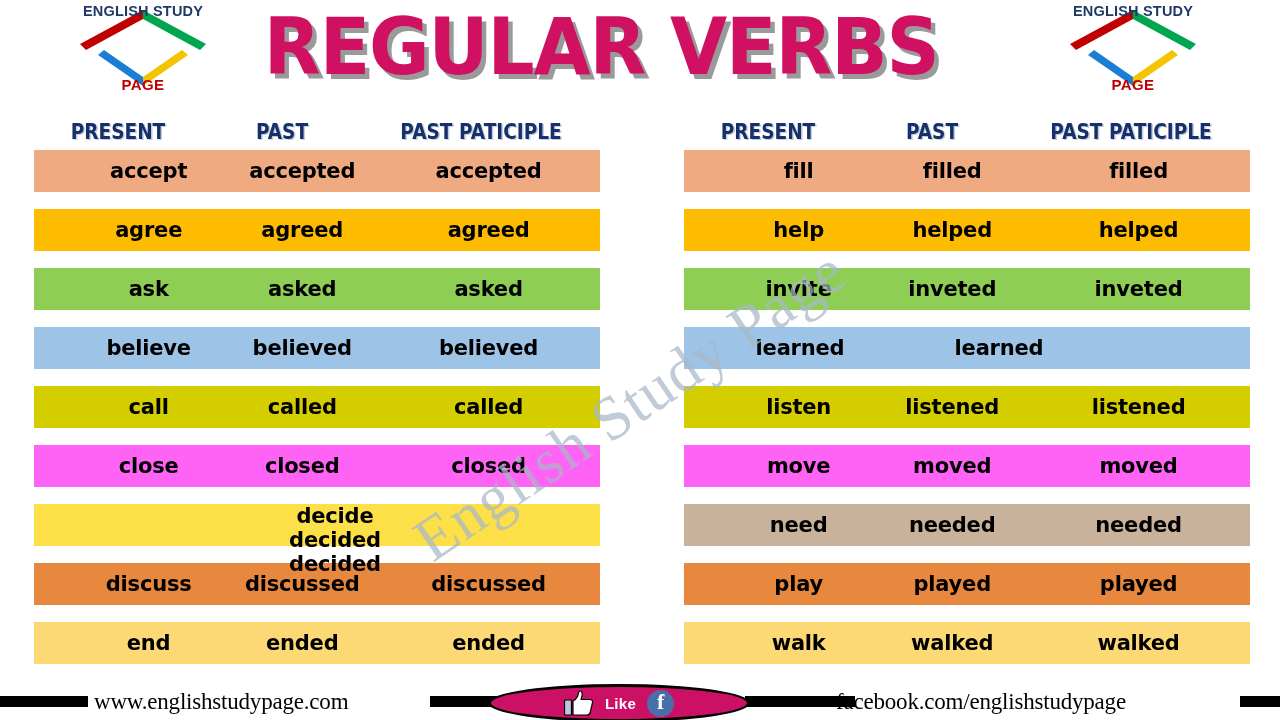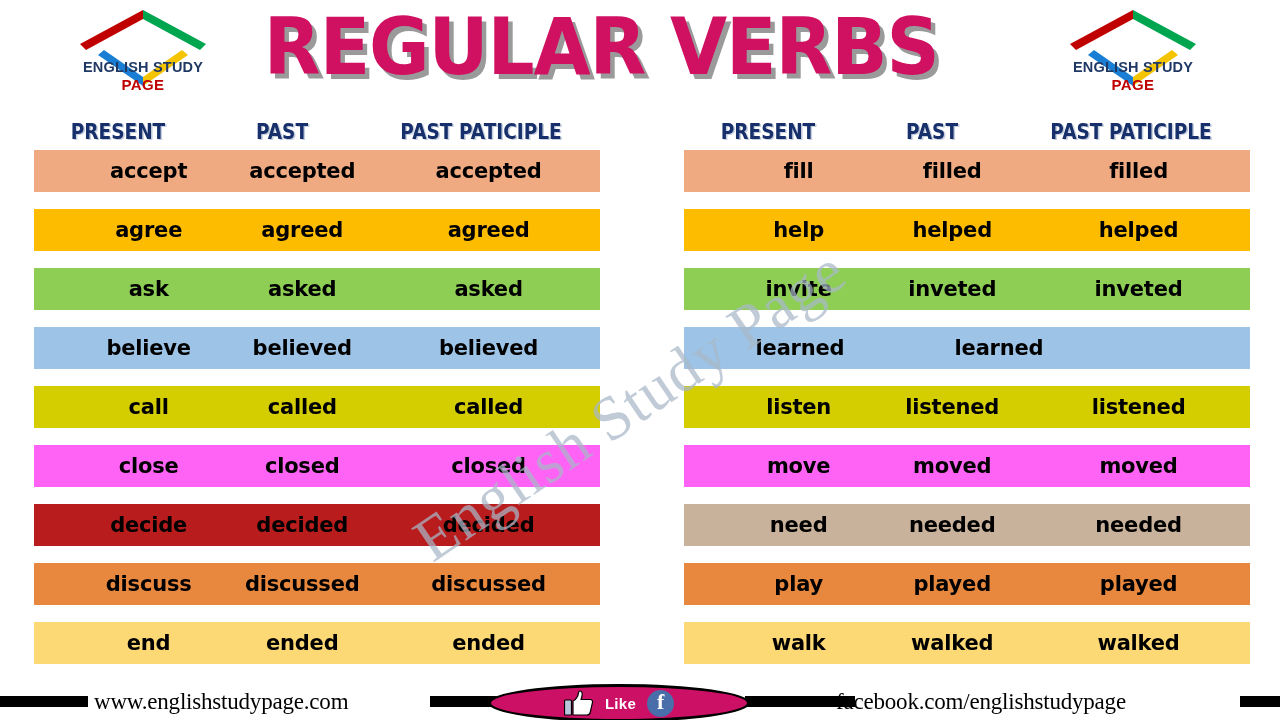--- a/index.html
+++ b/index.html
@@ -19,21 +19,21 @@
   
   #header { position: absolute; left: 0; top: 0; width: 1280px; height: 100px; }
 
   .logo { position: absolute; top: 4px; width: 150px; height: 88px; }
   .logo.left  { left: 68px; }
   .logo.right { left: 1058px; }
   .logo svg { position: absolute; left: 0; top: 0; }
   .logo-text {
     position: absolute; left: 0; top: 0; width: 150px; height: 88px;
     display: flex; flex-direction: column;
-    align-items: center; justify-content: flex-end;
+    align-items: center; justify-content: space-between;
     line-height: 1;
   }
   .logo-line1 {
     font-family: "Liberation Sans", sans-serif;
     font-weight: bold; font-size: 14.5px; letter-spacing: .2px;
     color: #1f3864; white-space: nowrap;
   }
   .logo-line2 {
     font-family: "Liberation Sans", sans-serif;
     font-weight: bold; font-size: 15px; letter-spacing: .4px;
@@ -223,21 +223,21 @@
         <div class="row" style="background: rgb(212, 205, 0);">
           <div class="td c0">call</div>
           <div class="td c1">called</div>
           <div class="td c2">called</div>
         </div>
         <div class="row" style="background: rgb(255, 99, 245);">
           <div class="td c0">close</div>
           <div class="td c1">closed</div>
           <div class="td c2">closed</div>
         </div>
-        <div class="row" style="background: #b91c1c;">
+        <div class="row" style="background: #fde047; flex-direction: column;">
           <div class="td c0">decide</div>
           <div class="td c1">decided</div>
           <div class="td c2">decided</div>
         </div>
         <div class="row" style="background: rgb(232, 136, 62);">
           <div class="td c0">discuss</div>
           <div class="td c1">discussed</div>
           <div class="td c2">discussed</div>
         </div>
         <div class="row" style="background: rgb(252, 217, 116);">

